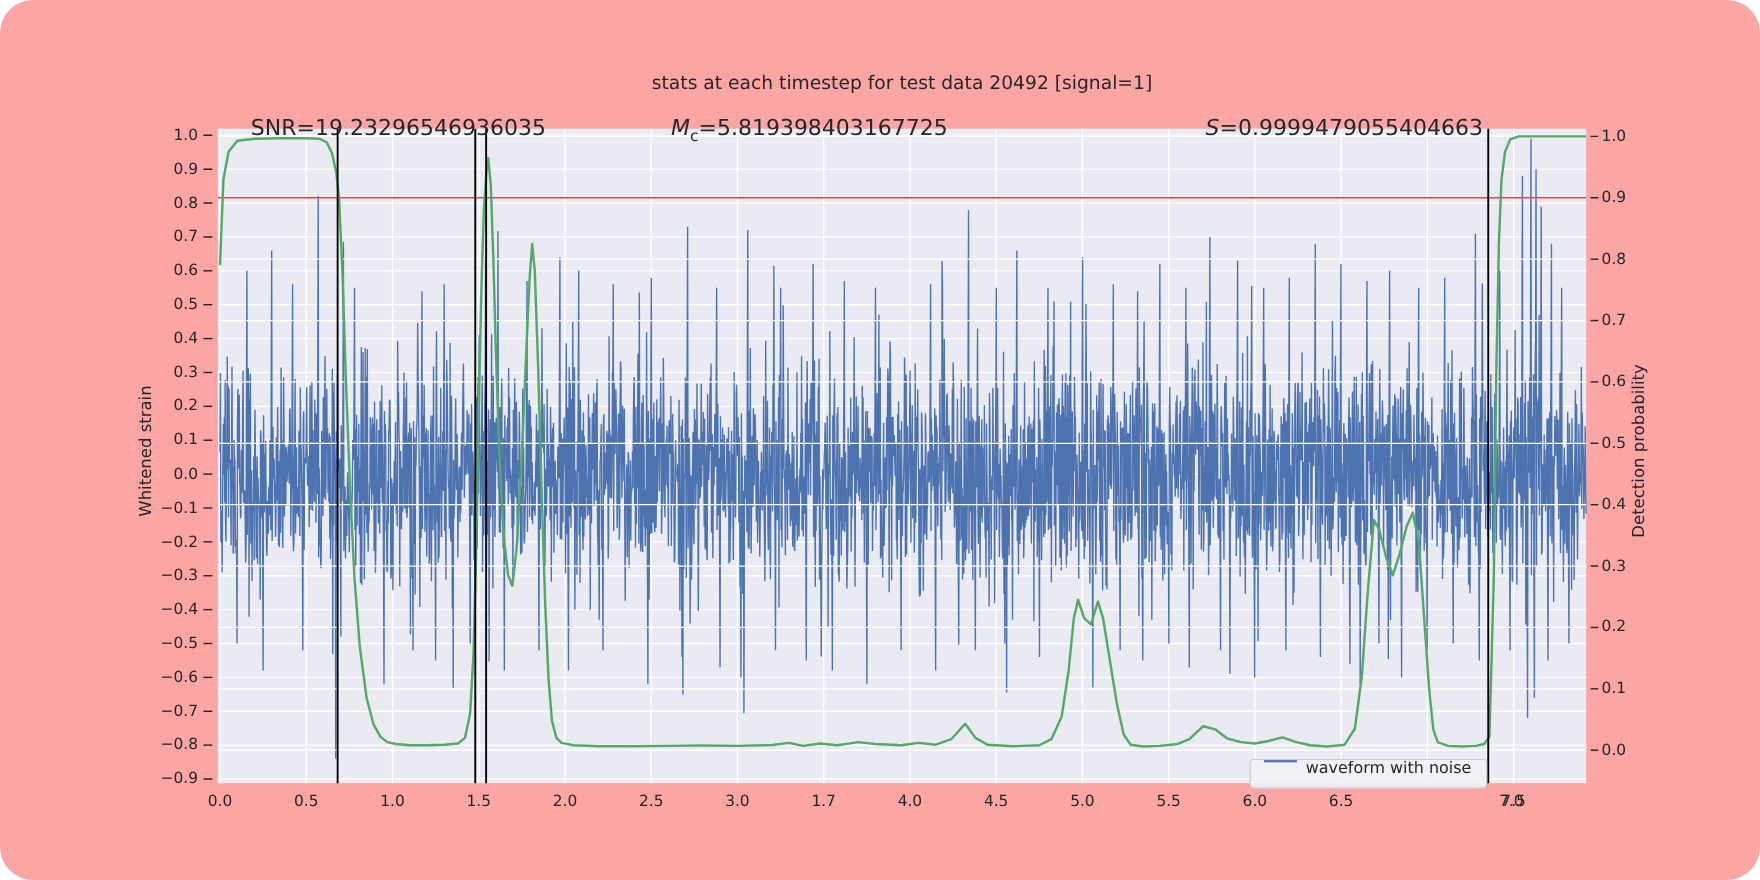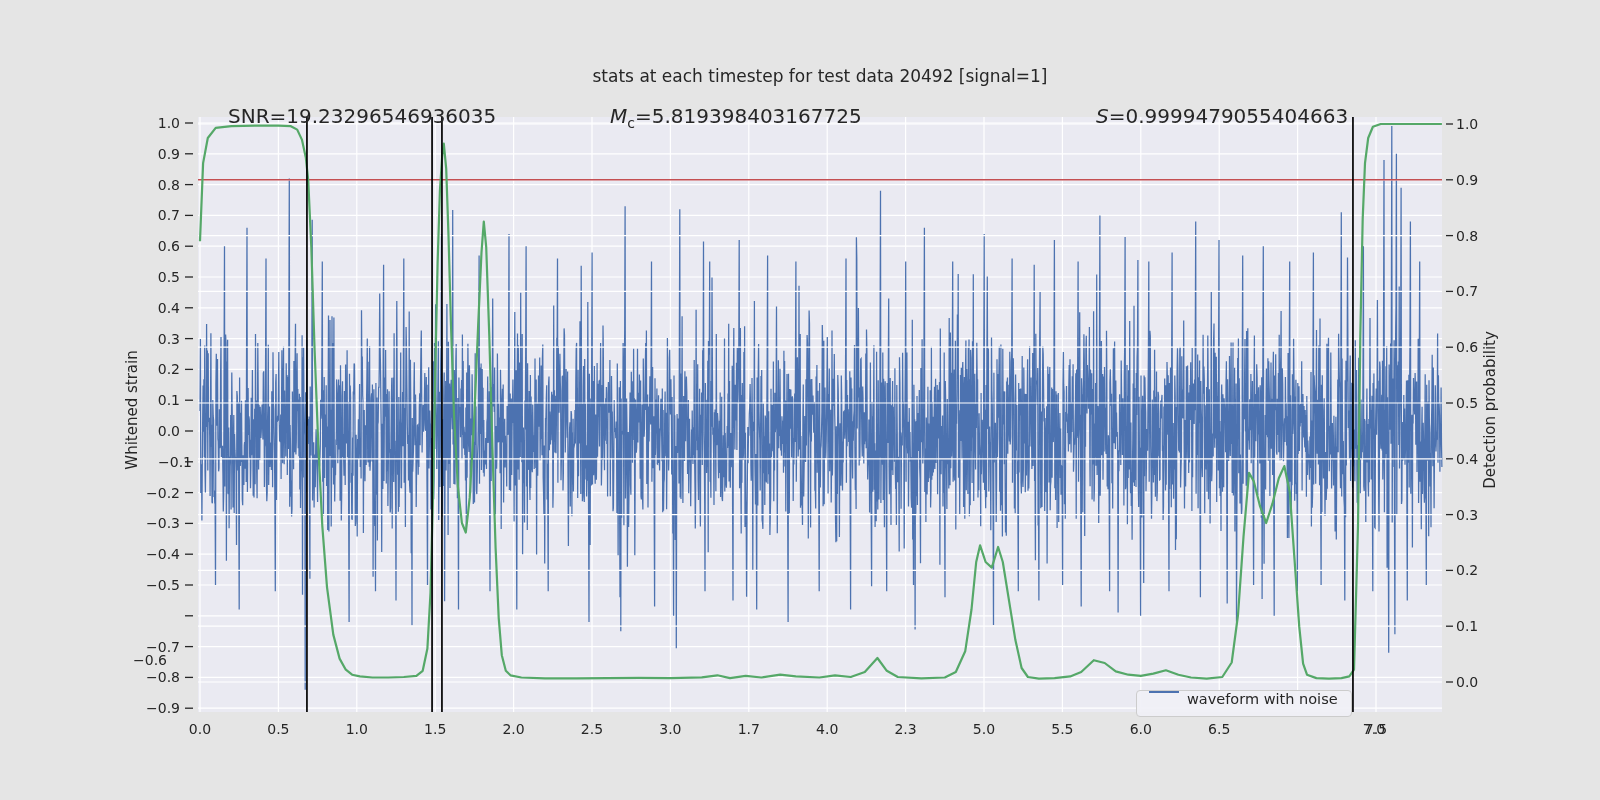--- a/index.html
+++ b/index.html
@@ -1,18 +1,18 @@
 <!DOCTYPE html>
 <html><head>
 <meta charset="utf-8">
 <style>
   html,body{margin:0;padding:0;background:#ffffff;}
   .figure{
-    position:relative;width:1600px;height:800px;background:#e5e5e5;
-    font-family:"DejaVu Sans","Liberation Sans",sans-serif;color:#262626;overflow:hidden;
+    position:relative;width:1600px;height:800px;background:#fca5a5;
+    font-family:"DejaVu Sans","Liberation Sans",sans-serif;color:#262626;overflow:hidden;border-radius:30px;
   }
   #chart-svg{position:absolute;left:0;top:0;}
   .title{
     position:absolute;left:198px;top:66px;width:1244px;text-align:center;
     font-size:17px;color:#262626;
   }
   .ann{position:absolute;top:104px;font-size:20px;color:#262626;white-space:nowrap;}
   .ann i{font-style:italic;}
   .ann sub{font-size:14px;}
   .ann-snr{left:228px;}
@@ -145,26 +145,26 @@
       <div class="ytick-left" style="left: 118px; top: 153.8px;">0.9</div>
       <div class="ytick-left" style="left: 118px; top: 184.6px;">0.8</div>
       <div class="ytick-left" style="left: 118px; top: 215.4px;">0.7</div>
       <div class="ytick-left" style="left: 118px; top: 246.2px;">0.6</div>
       <div class="ytick-left" style="left: 118px; top: 277px;">0.5</div>
       <div class="ytick-left" style="left: 118px; top: 307.8px;">0.4</div>
       <div class="ytick-left" style="left: 118px; top: 338.6px;">0.3</div>
       <div class="ytick-left" style="left: 118px; top: 369.4px;">0.2</div>
       <div class="ytick-left" style="left: 118px; top: 400.2px;">0.1</div>
       <div class="ytick-left" style="left: 118px; top: 431px;">0.0</div>
-      <div class="ytick-left" style="left: 130px; top: 461.8px;">−0.1</div>
+      <div class="ytick-left" style="left: 118px; top: 461.8px;">−0.1</div>
       <div class="ytick-left" style="left: 118px; top: 492.6px;">−0.2</div>
       <div class="ytick-left" style="left: 118px; top: 523.4px;">−0.3</div>
       <div class="ytick-left" style="left: 118px; top: 554.2px;">−0.4</div>
       <div class="ytick-left" style="left: 118px; top: 585px;">−0.5</div>
-      <div class="ytick-left" style="left: 105px; top: 615.8px; margin-top: 44px;">−0.6</div>
+      <div class="ytick-left" style="left: 118px; top: 615.8px;">−0.6</div>
       <div class="ytick-left" style="left: 118px; top: 646.6px;">−0.7</div>
       <div class="ytick-left" style="left: 118px; top: 677.4px;">−0.8</div>
       <div class="ytick-left" style="left: 118px; top: 708.2px;">−0.9</div>
     </div>
   <div id="right-ticks">
       <div class="ytick-right" style="top: 124px;">1.0</div>
       <div class="ytick-right" style="top: 179.8px;">0.9</div>
       <div class="ytick-right" style="top: 235.6px;">0.8</div>
       <div class="ytick-right" style="top: 291.4px;">0.7</div>
       <div class="ytick-right" style="top: 347.2px;">0.6</div>
@@ -178,21 +178,21 @@
   <div id="x-ticks">
       <div class="xtick" style="left: 200px;">0.0</div>
       <div class="xtick" style="left: 278.4px;">0.5</div>
       <div class="xtick" style="left: 356.8px;">1.0</div>
       <div class="xtick" style="left: 435.2px;">1.5</div>
       <div class="xtick" style="left: 513.6px;">2.0</div>
       <div class="xtick" style="left: 592px;">2.5</div>
       <div class="xtick" style="left: 670.4px;">3.0</div>
       <div class="xtick" style="left: 748.8px;">1.7</div>
       <div class="xtick" style="left: 827.2px;">4.0</div>
-      <div class="xtick" style="left: 905.6px;">2.3</div>
+      <div class="xtick" style="left: 905.6px;">4.5</div>
       <div class="xtick" style="left: 984px;">5.0</div>
       <div class="xtick" style="left: 1062.4px;">5.5</div>
       <div class="xtick" style="left: 1140.8px;">6.0</div>
       <div class="xtick" style="left: 1219.2px;">6.5</div>
       <div class="xtick" style="left: 1374px;">7.0</div>
       <div class="xtick" style="left: 1376px;">7.5</div>
     </div>
 
   <div class="legend">
     <span class="legend-line"></span>

